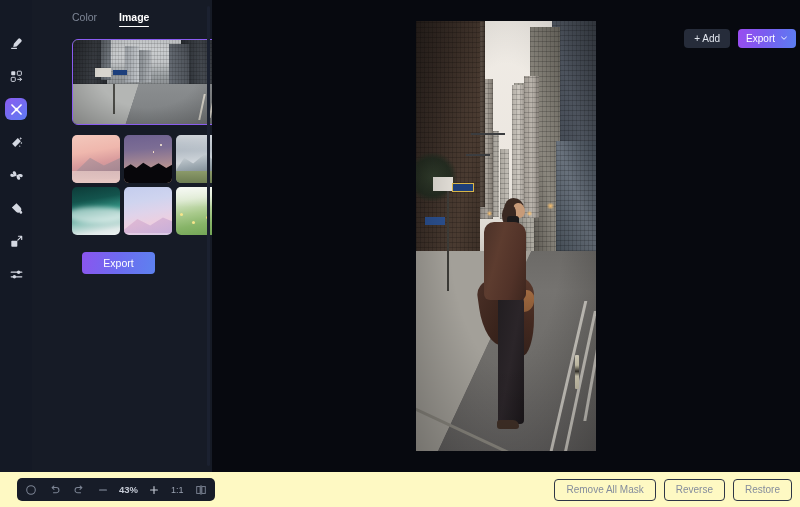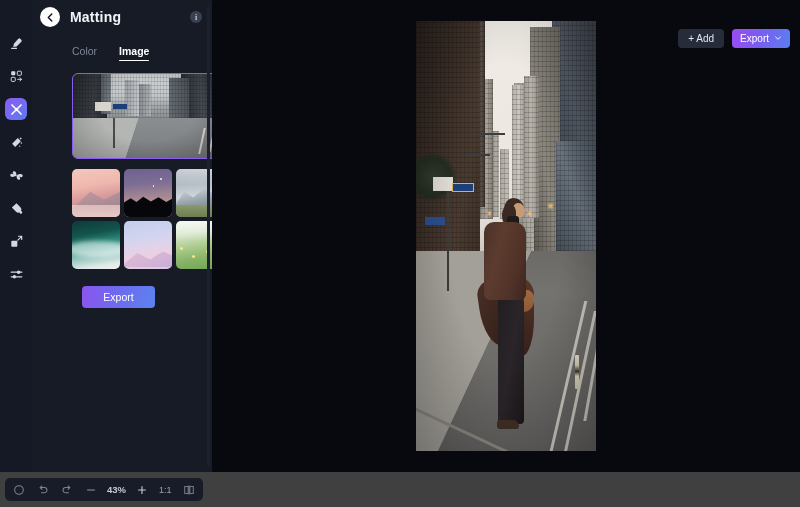--- a/index.html
+++ b/index.html
@@ -318,23 +318,23 @@
   }
   .photo-vig {
     position: absolute; inset: 0;
     background: radial-gradient(ellipse at 50% 45%, rgba(0,0,0,0) 45%, rgba(0,0,0,.28) 100%);
     pointer-events: none;
   }
 
   
   .bottombar {
     height: 35px; flex: 0 0 35px;
-    background: #404040;
+    background: #fef9c3;
     display: flex; align-items: center;
-    padding: 0 8px 0 5px;
+    padding: 0 8px 0 17px;
   }
   .tool-group {
     display: flex; align-items: center;
     background: #171c28; border-radius: 5px;
     height: 23px; padding: 0 2px;
   }
   .tool-btn {
     min-width: 24px; height: 23px;
     display: flex; align-items: center; justify-content: center;
     color: #7c8494; font-size: 10px; padding: 0 5px;
@@ -345,21 +345,21 @@
   .right-btns { margin-left: auto; display: flex; gap: 8px; }
   .ghost-btn {
     height: 22px; border: 1px solid #2e3646; border-radius: 4px;
     background: transparent; color: #848c9c; font-size: 10px;
     display: flex; align-items: center; justify-content: center;
     padding: 0 11px;
   }
 
   
   .top-actions {
-    position: absolute; right: 10px; top: 29px;
+    position: absolute; right: 4px; top: 29px;
     display: flex; align-items: flex-end; gap: 8px; z-index: 5;
   }
   .add-btn {
     height: 19px; min-width: 46px; border-radius: 4px;
     background: #262c3a; color: #e2e6ee; font-size: 10px;
     display: flex; align-items: center; justify-content: center; gap: 3px;
     padding: 0 9px;
   }
   .export-btn {
     height: 19px; border-radius: 4px;
@@ -439,29 +439,20 @@
       <div class="rail-item">
         <svg width="13" height="13" viewBox="0 0 16 16">
             <path d="M1.5 5.2h13M1.5 10.8h13" stroke="#d4d8e2" stroke-width="1.5" stroke-linecap="round"></path>
             <circle cx="10.6" cy="5.2" r="2.1" fill="#d4d8e2"></circle>
             <circle cx="5.4" cy="10.8" r="2.1" fill="#d4d8e2"></circle>
           </svg>
       </div>
     </div>
 
     <div class="panel">
-      <div class="panel-head">
-        <div class="back-btn">
-          <svg width="11" height="11" viewBox="0 0 12 12">
-              <path d="M7.4 2.2L3.6 6l3.8 3.8" fill="none" stroke="#12161f" stroke-width="1.6" stroke-linecap="round" stroke-linejoin="round"></path>
-            </svg>
-        </div>
-        <div class="panel-title">Matting</div>
-        <div class="info-icon">i</div>
-      </div>
 
 
       <div class="tabs">
         <div class="tab">Color</div>
         <div class="tab active">Image</div>
       </div>
 
 
       <div class="hero-thumb">
         <div style="position:absolute;inset:0;background:linear-gradient(180deg,#cfd2d4 0%,#c3c6c8 26%,#9ba0a3 42%,#8d9194 52%,#7f8386 100%);"></div>
@@ -629,14 +620,19 @@
       <div class="ratio">1:1</div>
       <div class="tool-btn">
         <svg width="12" height="12" viewBox="0 0 14 14">
             <rect x="2" y="3" width="4" height="8" fill="none" stroke="#7c8494" stroke-width="1.1"></rect>
             <rect x="8" y="3" width="4" height="8" fill="none" stroke="#7c8494" stroke-width="1.1"></rect>
             <path d="M7 1.8v10.4" stroke="#7c8494" stroke-width="1.1" stroke-linecap="round"></path>
           </svg>
       </div>
     </div>
 
+    <div class="right-btns">
+      <div class="ghost-btn">Remove All Mask</div>
+      <div class="ghost-btn">Reverse</div>
+      <div class="ghost-btn">Restore</div>
+    </div>
   </div>
 </div>
 
 </body></html>

